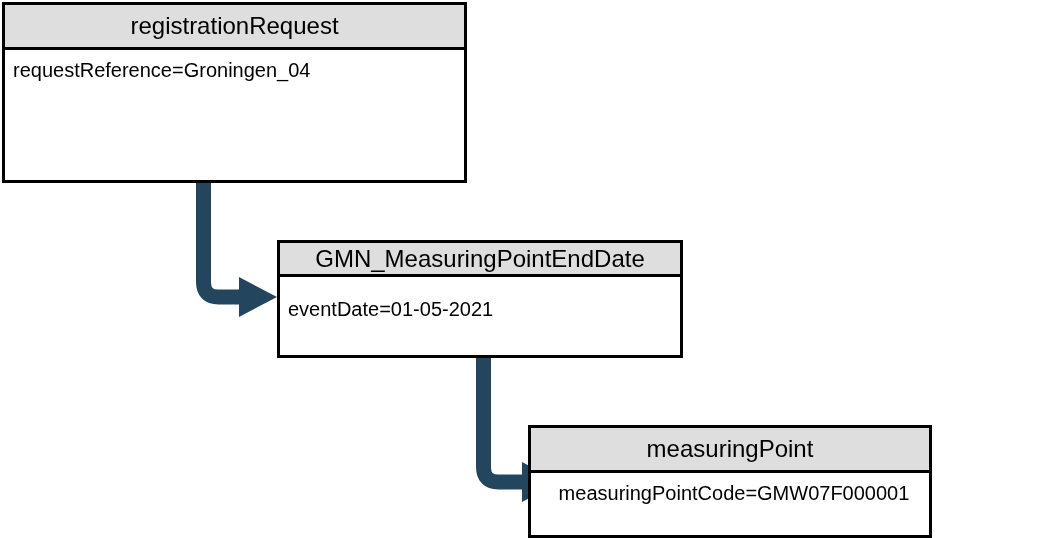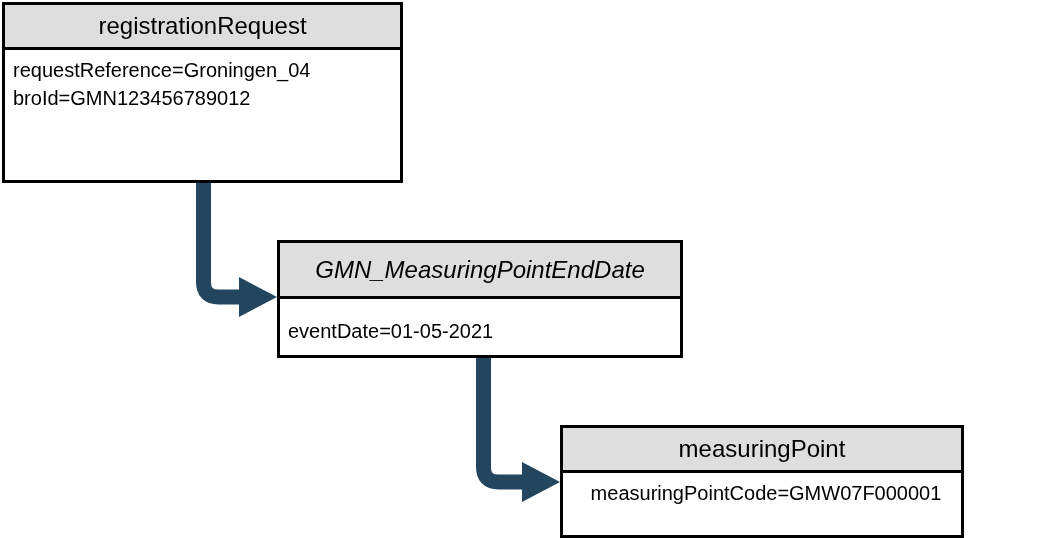--- a/index.html
+++ b/index.html
@@ -58,33 +58,33 @@
   .uml-attr {
     color: #000000;
     font-size: 20px;
     line-height: 28px;
     white-space: nowrap;
     overflow: hidden;
   }
 
   
   #box-registration-request {
-    left: 2px;  top: 2px;  width: 401px; height: 181px;
+    left: 2px;  top: 2px;  width: 465px; height: 181px;
   }
   #box-registration-request .uml-header { height: 45px; }
   #box-registration-request .uml-body   { height: 130px; }
 
   #box-measuring-point-end-date {
     left: 277px; top: 240px; width: 406px; height: 118px;
   }
-  #box-measuring-point-end-date .uml-header { height: 56px; font-style: italic; }
+  #box-measuring-point-end-date .uml-header { height: 34px; }
   #box-measuring-point-end-date .uml-body   { height: 67px; margin-top: 12px; }
 
   #box-measuring-point {
-    left: 560px; top: 425px; width: 404px; height: 113px;
+    left: 528px; top: 425px; width: 404px; height: 113px;
   }
   #box-measuring-point .uml-header { height: 45px; }
   #box-measuring-point .uml-body   { height: 65px; text-align: center; }
 </style>
 </head>
 <body>
 
 <div id="canvas">
 
   <svg id="connectors" viewBox="0 0 1042 538" width="1042" height="538" xmlns="http://www.w3.org/2000/svg">
@@ -97,21 +97,20 @@
     <g>
       <path d="M 483.5 357 L 483.5 467 Q 483.5 482 498.5 482 L 525 482" fill="none" stroke="#23465e" stroke-width="15" stroke-linecap="butt"></path>
       <polygon points="522,462 560,482 522,502" fill="#23465e"></polygon>
     </g>
   </svg>
 
   <div class="uml-box" id="box-registration-request">
     <div class="uml-header">registrationRequest</div>
     <div class="uml-body">
       <div class="uml-attr">requestReference=Groningen_04</div>
-      <div class="uml-attr">broId=GMN123456789012</div>
     </div>
   </div>
 
   <div class="uml-box" id="box-measuring-point-end-date">
     <div class="uml-header">GMN_MeasuringPointEndDate</div>
     <div class="uml-body">
       <div class="uml-attr">eventDate=01-05-2021</div>
     </div>
   </div>
 

